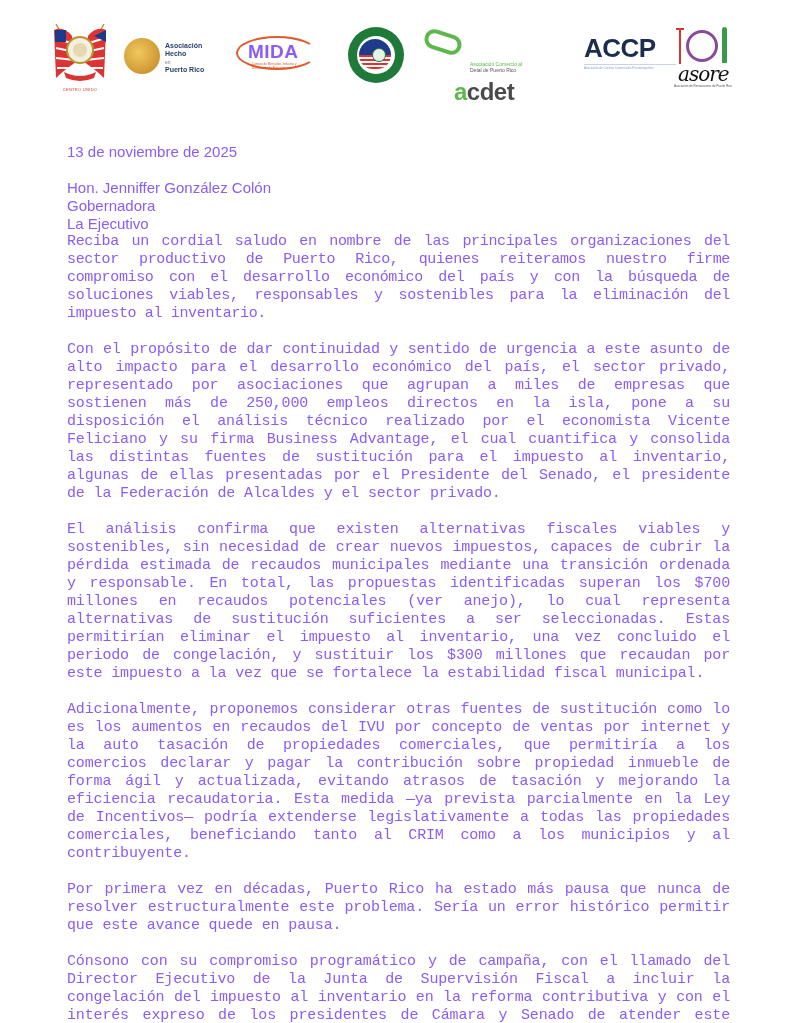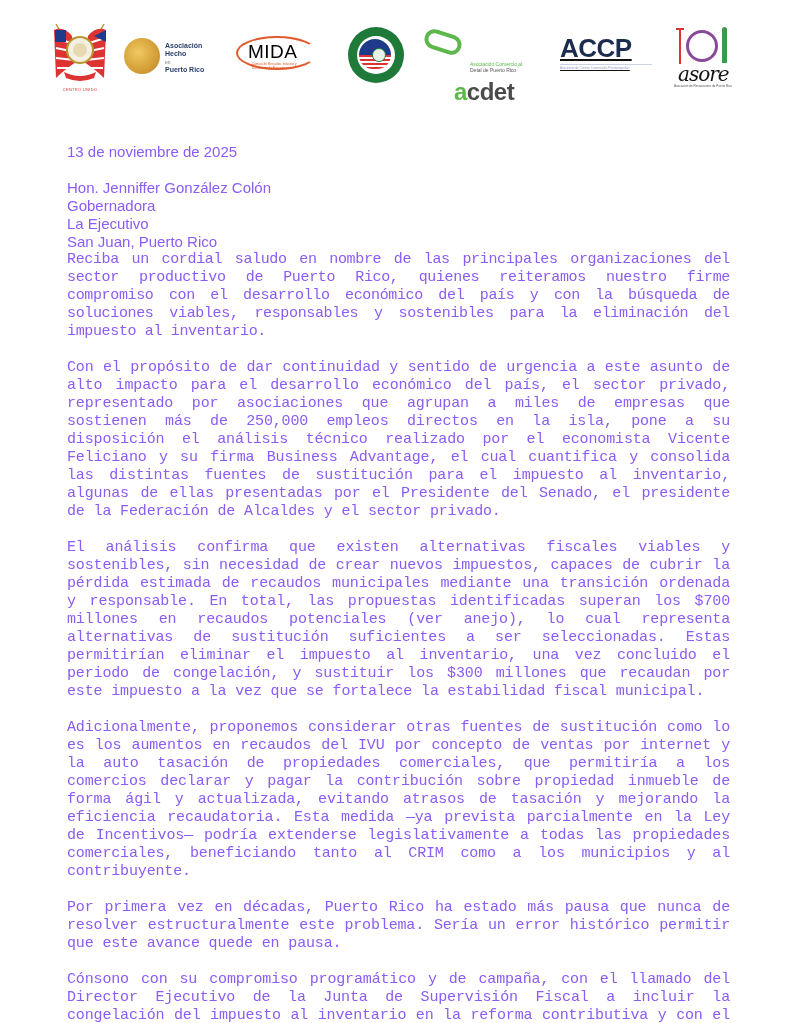--- a/index.html
+++ b/index.html
@@ -16,41 +16,41 @@
   
   .logo-hecho { left: 120px; top: 28px; width: 95px; height: 55px; }
   .logo-hecho .seal { position: absolute; left: 4px; top: 10px; width: 36px; height: 36px; border-radius: 50%;
     background: radial-gradient(circle at 40% 40%, #f1c860 0%, #d6a23a 55%, #b9822a 100%); }
   .logo-hecho .txt { position: absolute; left: 45px; top: 14px; font-size: 7px; line-height: 8px; color: #2c3f6a; font-weight: bold; }
   .logo-hecho .txt .en { font-weight: normal; font-size: 5px; color: #777; display:block; }
 
   
   .logo-mida { left: 236px; top: 34px; width: 82px; height: 40px; }
   .logo-mida .ring { position: absolute; left: 0; top: 2px; width: 82px; height: 34px; border: 2px solid #e05a2b; border-radius: 50%; border-right-color: transparent; }
-  .logo-mida .word { position: absolute; left: 12px; top: 7px; font-size: 19px; font-weight: normal; color: #000000; letter-spacing: 0.5px; }
+  .logo-mida .word { position: absolute; left: 12px; top: 7px; font-size: 19px; font-weight: bold; color: #8b5cf6; letter-spacing: 0.5px; }
   .logo-mida .sub { position: absolute; left: 16px; top: 28px; font-size: 3px; color: #e05a2b; width: 60px; }
 
   
   .logo-camara { left: 348px; top: 27px; width: 56px; height: 56px; border-radius: 50%; background: #1f7a3a; }
   .logo-camara .inner { position: absolute; left: 9px; top: 9px; width: 38px; height: 38px; border-radius: 50%; background: #ffffff; overflow: hidden; }
   .logo-camara .c-blue { position: absolute; left: 2px; top: 3px; width: 32px; height: 16px; background: #1d3b8a; border-radius: 16px 16px 0 0; }
   .logo-camara .c-red { position: absolute; left: 2px; top: 19px; width: 32px; height: 14px;
     background: repeating-linear-gradient(180deg, #d33 0 2px, #fff 2px 4px); border-radius: 0 0 16px 16px; }
   .logo-camara .globe { position: absolute; left: 15px; top: 12px; width: 14px; height: 14px; border-radius: 50%; background: #e9f2e9; border: 1px solid #1f7a3a; }
 
   
   .logo-acdet { left: 424px; top: 30px; width: 108px; height: 50px; }
   .logo-acdet .tag { position: absolute; left: 0; top: 2px; width: 38px; height: 20px; border: 4px solid #5cb84a; border-radius: 10px; transform: rotate(18deg); }
   .logo-acdet .word { position: absolute; left: 30px; top: 4px; font-size: 24px; font-weight: bold; color: #4a4a4a; letter-spacing: -0.5px; margin-top: 44px; }
   .logo-acdet .word .a { color: #5cb84a; }
   .logo-acdet .sub { position: absolute; left: 46px; top: 31px; font-size: 5px; line-height: 6px; color: #555; }
   .logo-acdet .sub .g { color: #5cb84a; }
 
   
-  .logo-accp { left: 560px; top: 34px; width: 94px; height: 40px; text-decoration: underline; }
+  .logo-accp { left: 584px; top: 34px; width: 94px; height: 40px; }
   .logo-accp .word { font-size: 26px; font-weight: bold; color: #1b2d4f; letter-spacing: -0.5px; line-height: 28px; }
   .logo-accp .rule { margin-top: 2px; height: 1px; background: #c9d3e3; width: 92px; }
   .logo-accp .sub { font-size: 3px; color: #8fa1bf; margin-top: 1px; }
 
   
   .logo-asore { left: 672px; top: 24px; width: 64px; height: 66px; }
   .logo-asore .plate { position: absolute; left: 14px; top: 6px; width: 32px; height: 32px; border: 3px solid #8a4a9a; border-radius: 50%; }
   .logo-asore .fork { position: absolute; left: 4px; top: 4px; width: 8px; height: 36px; border-top: 2px solid #d33; }
   .logo-asore .fork::before { content: ""; position: absolute; left: 3px; top: 0; width: 2px; height: 34px; background: #d33; }
   .logo-asore .knife { position: absolute; left: 50px; top: 3px; width: 5px; height: 36px; background: #3a9a4a; border-radius: 3px 3px 1px 1px; }
@@ -135,21 +135,20 @@
   </div>
 </div>
 
 <div class="letter">
   <p class="date">13 de noviembre de 2025</p>
 
   <div class="addr">
     <p>Hon. Jenniffer González Colón</p>
     <p>Gobernadora</p>
     <p>La Ejecutivo</p>
-    <p>San Juan, Puerto Rico</p>
   </div>
 
 
   <p class="para p1">Reciba un cordial saludo en nombre de las principales organizaciones del sector productivo de Puerto Rico, quienes reiteramos nuestro firme compromiso con el desarrollo económico del país y con la búsqueda de soluciones viables, responsables y sostenibles para la eliminación del impuesto al inventario.</p>
   <p class="para">Con el propósito de dar continuidad y sentido de urgencia a este asunto de alto impacto para el desarrollo económico del país, el sector privado, representado por asociaciones que agrupan a miles de empresas que sostienen más de 250,000 empleos directos en la isla, pone a su disposición el análisis técnico realizado por el economista Vicente Feliciano y su firma Business Advantage, el cual cuantifica y consolida las distintas fuentes de sustitución para el impuesto al inventario, algunas de ellas presentadas por el Presidente del Senado, el presidente de la Federación de Alcaldes y el sector privado.</p>
   <p class="para">El análisis confirma que existen alternativas fiscales viables y sostenibles, sin necesidad de crear nuevos impuestos, capaces de cubrir la pérdida estimada de recaudos municipales mediante una transición ordenada y responsable. En total, las propuestas identificadas superan los $700 millones en recaudos potenciales (ver anejo), lo cual representa alternativas de sustitución suficientes a ser seleccionadas.  Estas permitirían eliminar el impuesto al inventario, una vez concluido el periodo de congelación, y sustituir los $300 millones que recaudan por este impuesto a la vez que se fortalece la estabilidad fiscal municipal.</p>
   <p class="para">Adicionalmente, proponemos considerar otras fuentes de sustitución como lo es los aumentos en recaudos del IVU por concepto de ventas por internet y la auto tasación de propiedades comerciales, que permitiría a los comercios declarar y pagar la contribución sobre propiedad inmueble de forma ágil y actualizada, evitando atrasos de tasación y mejorando la eficiencia recaudatoria. Esta medida —ya prevista parcialmente en la Ley de Incentivos— podría extenderse legislativamente a todas las propiedades comerciales, beneficiando tanto al CRIM como a los municipios y al contribuyente.</p>
   <p class="para">Por primera vez en décadas, Puerto Rico ha estado más pausa que nunca de resolver estructuralmente este problema. Sería un error histórico permitir que este avance quede en pausa.</p>
   <p class="para">Cónsono con su compromiso programático y de campaña, con el llamado del Director Ejecutivo de la Junta de Supervisión Fiscal a incluir la congelación del impuesto al inventario en la reforma contributiva y con el interés expreso de los presidentes de Cámara y Senado de atender este asunto con urgencia y responsabilidad, le solicitamos acoger estas alternativas, y que el tema de</p>
 </div>

